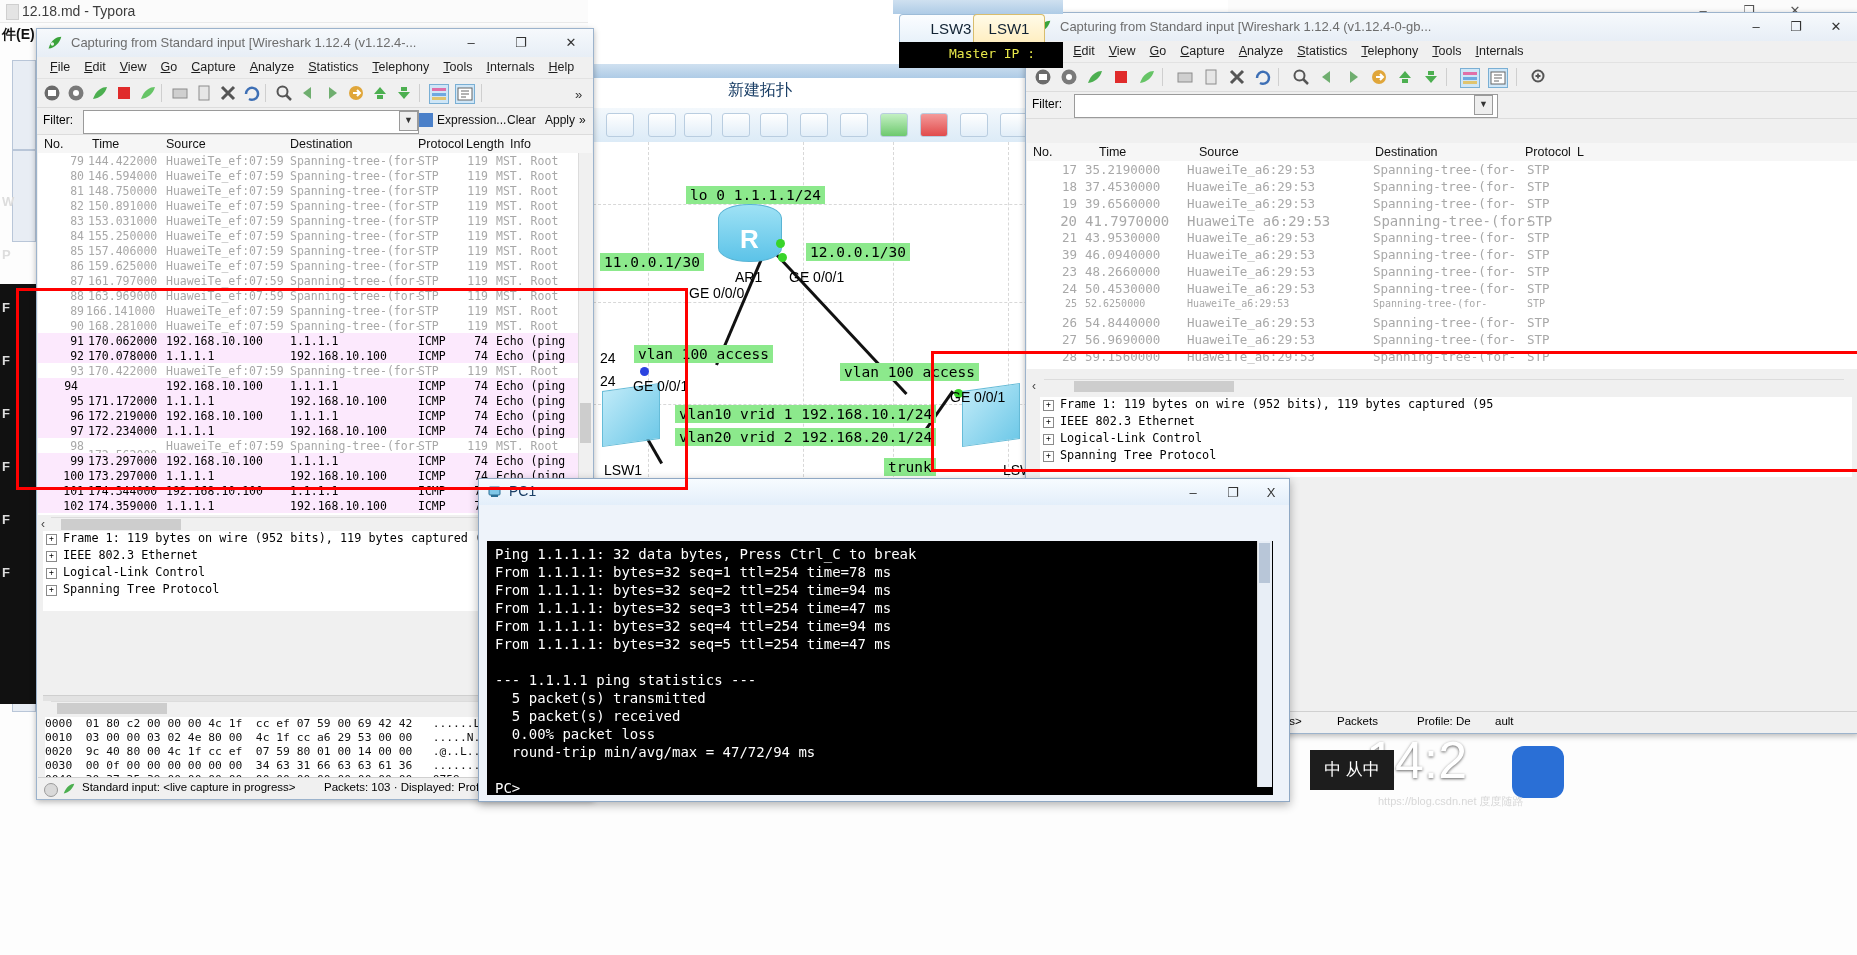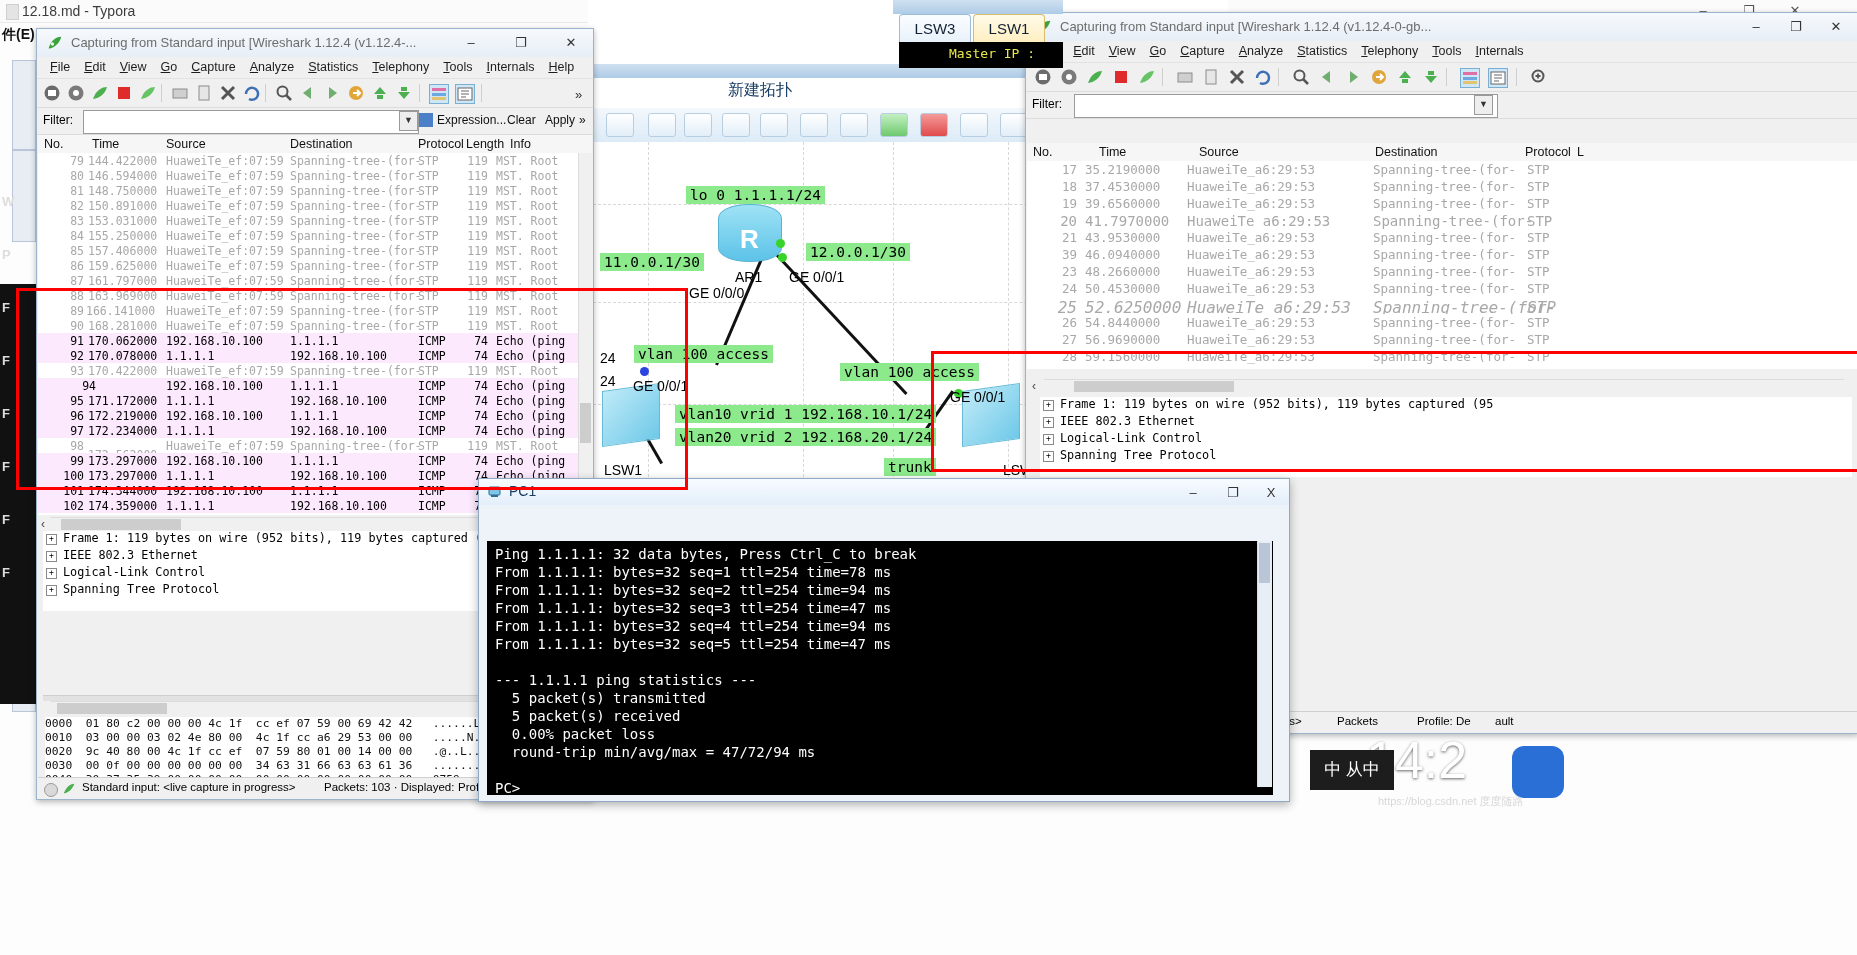--- a/index.html
+++ b/index.html
@@ -352,21 +352,21 @@
         <span style="left: 346px; width: 160px;">Spanning-tree-(for-</span>
         <span style="left: 500px; width: 44px;">STP</span>
       </div>
       <div class="prow stp" style="height: 17px; font-size: 12.5px;">
         <span style="left: 6px; width: 44px; text-align: right;">24</span>
         <span style="left: 58px; width: 92px;">50.4530000</span>
         <span style="left: 160px; width: 170px;">HuaweiTe_a6:29:53</span>
         <span style="left: 346px; width: 160px;">Spanning-tree-(for-</span>
         <span style="left: 500px; width: 44px;">STP</span>
       </div>
-      <div class="prow stp" style="height: 17px; font-size: 16px; font-style: italic;">
+      <div class="prow stp" style="height: 17px; font-size: 10px;">
         <span style="left: 6px; width: 44px; text-align: right;">25</span>
         <span style="left: 58px; width: 92px;">52.6250000</span>
         <span style="left: 160px; width: 170px;">HuaweiTe_a6:29:53</span>
         <span style="left: 346px; width: 160px;">Spanning-tree-(for-</span>
         <span style="left: 500px; width: 44px;">STP</span>
       </div>
       <div class="prow stp" style="height: 17px; font-size: 12.5px;">
         <span style="left: 6px; width: 44px; text-align: right;">26</span>
         <span style="left: 58px; width: 92px;">54.8440000</span>
         <span style="left: 160px; width: 170px;">HuaweiTe_a6:29:53</span>
@@ -405,21 +405,21 @@
     <div class="seg" style="left:240px;">gress&gt;</div>
     <div class="seg" style="left:310px;">Packets</div>
     <div class="seg" style="left:390px;">Profile: De</div>
     <div class="seg" style="left:468px;">ault</div>
   </div>
 </div>
 
 <div class="abs" style="left:893px;top:0px;width:170px;height:60px;">
   <div class="abs" style="left:0;top:0;width:170px;height:14px;background:linear-gradient(#cfe0f0,#aecbe6);"></div>
   <div class="abs" style="left:6px;top:14px;width:70px;height:28px;background:linear-gradient(#fbfdff,#e7f1fa);
-              border:1px solid #9dbcd8;border-bottom:none;border-radius:4px 4px 0 0;text-align:center;line-height:27px;">
+              border:1px solid #9dbcd8;border-bottom:none;border-radius:4px 4px 0 0;text-align:center;line-height:27px;padding-left:16px;">
     <span style="font-size:15px;color:#123;">LSW3</span>
   </div>
   <div class="abs" style="left:80px;top:14px;width:70px;height:28px;background:linear-gradient(#fffbe8,#ffeec0);
               border:1px solid #d8bd6d;border-bottom:none;border-radius:4px 4px 0 0;text-align:center;line-height:27px;">
     <span style="font-size:15px;color:#123;">LSW1</span>
   </div>
   <div class="abs" style="left:6px;top:42px;width:164px;height:26px;background:#000;"></div>
   <div class="abs" style="left:56px;top:46px;font-family:'DejaVu Sans Mono',monospace;font-size:13px;color:#e8e84a;">Master IP :</div>
 </div>
 
@@ -669,21 +669,21 @@
       <div class="prow stp">
         <span style="left: 6px; width: 40px; text-align: right;">93</span>
         <span style="left: 50px; width: 78px;">170.422000</span>
         <span style="left: 128px; width: 120px;">HuaweiTe_ef:07:59</span>
         <span style="left: 252px; width: 124px;">Spanning-tree-(for-</span>
         <span style="left: 380px; width: 44px;">STP</span>
         <span style="left: 424px; width: 26px; text-align: right;">119</span>
         <span style="left: 458px; width: 80px;">MST. Root</span>
       </div>
       <div class="prow icmp">
-        <span style="left: 18px; width: 40px; text-align: right;">94</span>
+        <span style="left: 0; width: 40px; text-align: right;">94</span>
         <span style="left: 50px; width: 78px; margin-top: 13px;">171.156000</span>
         <span style="left: 128px; width: 120px;">192.168.10.100</span>
         <span style="left: 252px; width: 124px;">1.1.1.1</span>
         <span style="left: 380px; width: 44px;">ICMP</span>
         <span style="left: 424px; width: 26px; text-align: right;">74</span>
         <span style="left: 458px; width: 80px;">Echo (ping</span>
       </div>
       <div class="prow icmp">
         <span style="left: 6px; width: 40px; text-align: right;">95</span>
         <span style="left: 50px; width: 78px;">171.172000</span>

